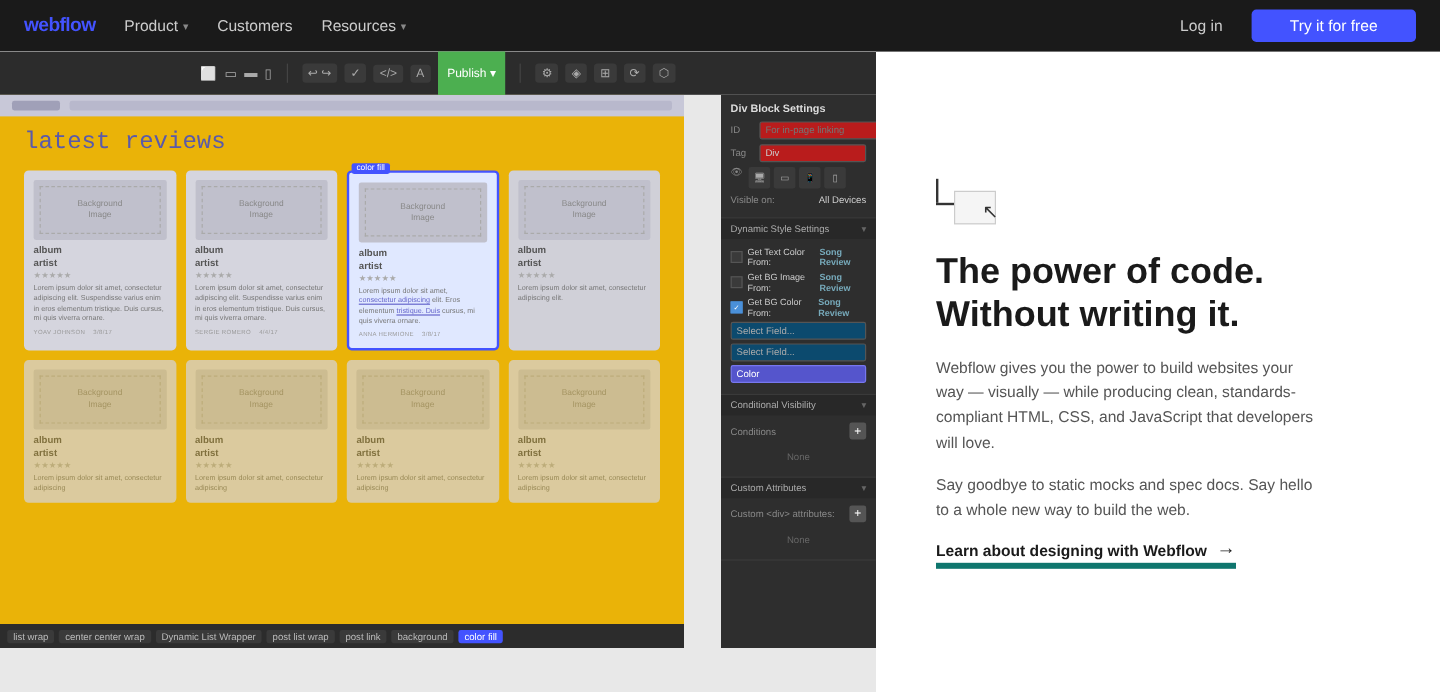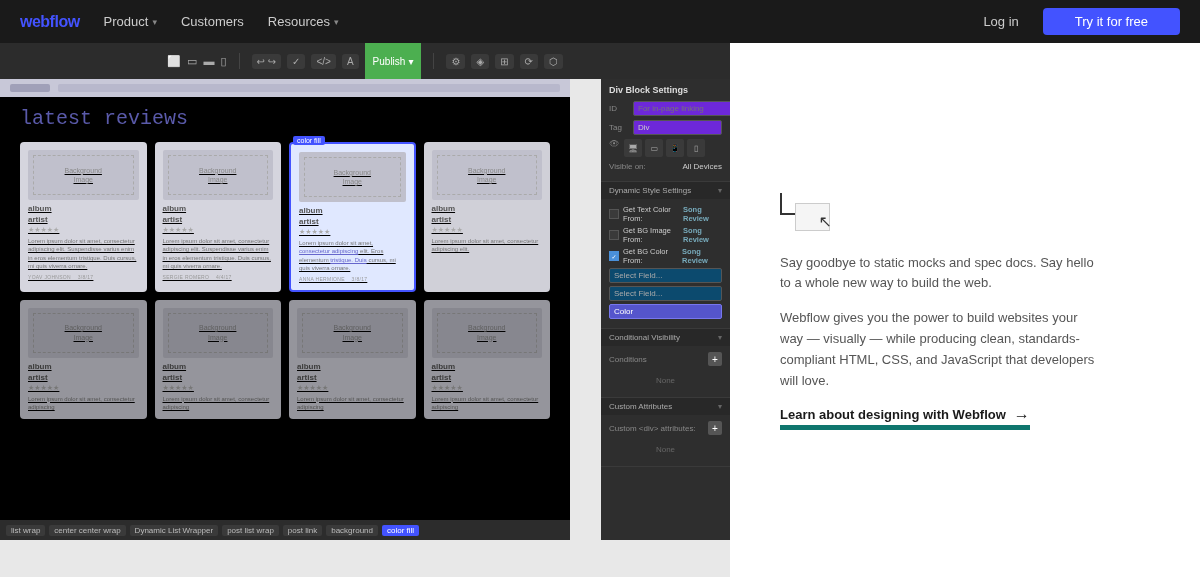--- a/index.html
+++ b/index.html
@@ -109,23 +109,22 @@
     .canvas-area {
       position: relative;
       height: 461px;
       overflow: hidden;
     }
 
     
     .site-preview {
       position: absolute;
       left: 0; top: 0; right: 160px; bottom: 20px;
-      background: #000000;
+      background: #eab308;
       overflow: hidden;
-      text-decoration: underline;
     }
 
     .site-header-bar {
       background: #c8c8d8;
       height: 18px;
       display: flex;
       align-items: center;
       padding: 0 10px;
       gap: 8px;
     }
@@ -276,21 +275,21 @@
 
     .settings-label {
       color: #888;
       font-size: 8px;
       width: 20px;
       flex-shrink: 0;
     }
 
     .settings-select {
       flex: 1;
-      background: #6d28d9;
+      background: #b91c1c;
       border: 1px solid #555;
       border-radius: 2px;
       color: #ccc;
       font-size: 8px;
       padding: 2px 4px;
       appearance: none;
     }
 
     .settings-icon-row {
       display: flex;
@@ -723,21 +722,22 @@
 
   <div class="right-content">
 
     <div class="cursor-demo">
       <div class="cursor-line-h"></div>
       <div class="cursor-line-v"></div>
       <div class="cursor-box"></div>
       <div class="cursor-arrow">↖</div>
     </div>
 
+    <h2 class="main-headline">The power of code.<br>Without writing it.</h2>
+    <p class="main-desc">Webflow gives you the power to build websites your way — visually — while producing clean, standards-compliant HTML, CSS, and JavaScript that developers will love.</p>
     <p class="main-desc">Say goodbye to static mocks and spec docs. Say hello to a whole new way to build the web.</p>
-    <p class="main-desc">Webflow gives you the power to build websites your way — visually — while producing clean, standards-compliant HTML, CSS, and JavaScript that developers will love.</p>
     <a class="learn-link">
       <span>Learn about designing with Webflow</span>
       <span class="learn-link-arrow">→</span>
     </a>
   </div>
 
 </div>
 
 </body></html>

